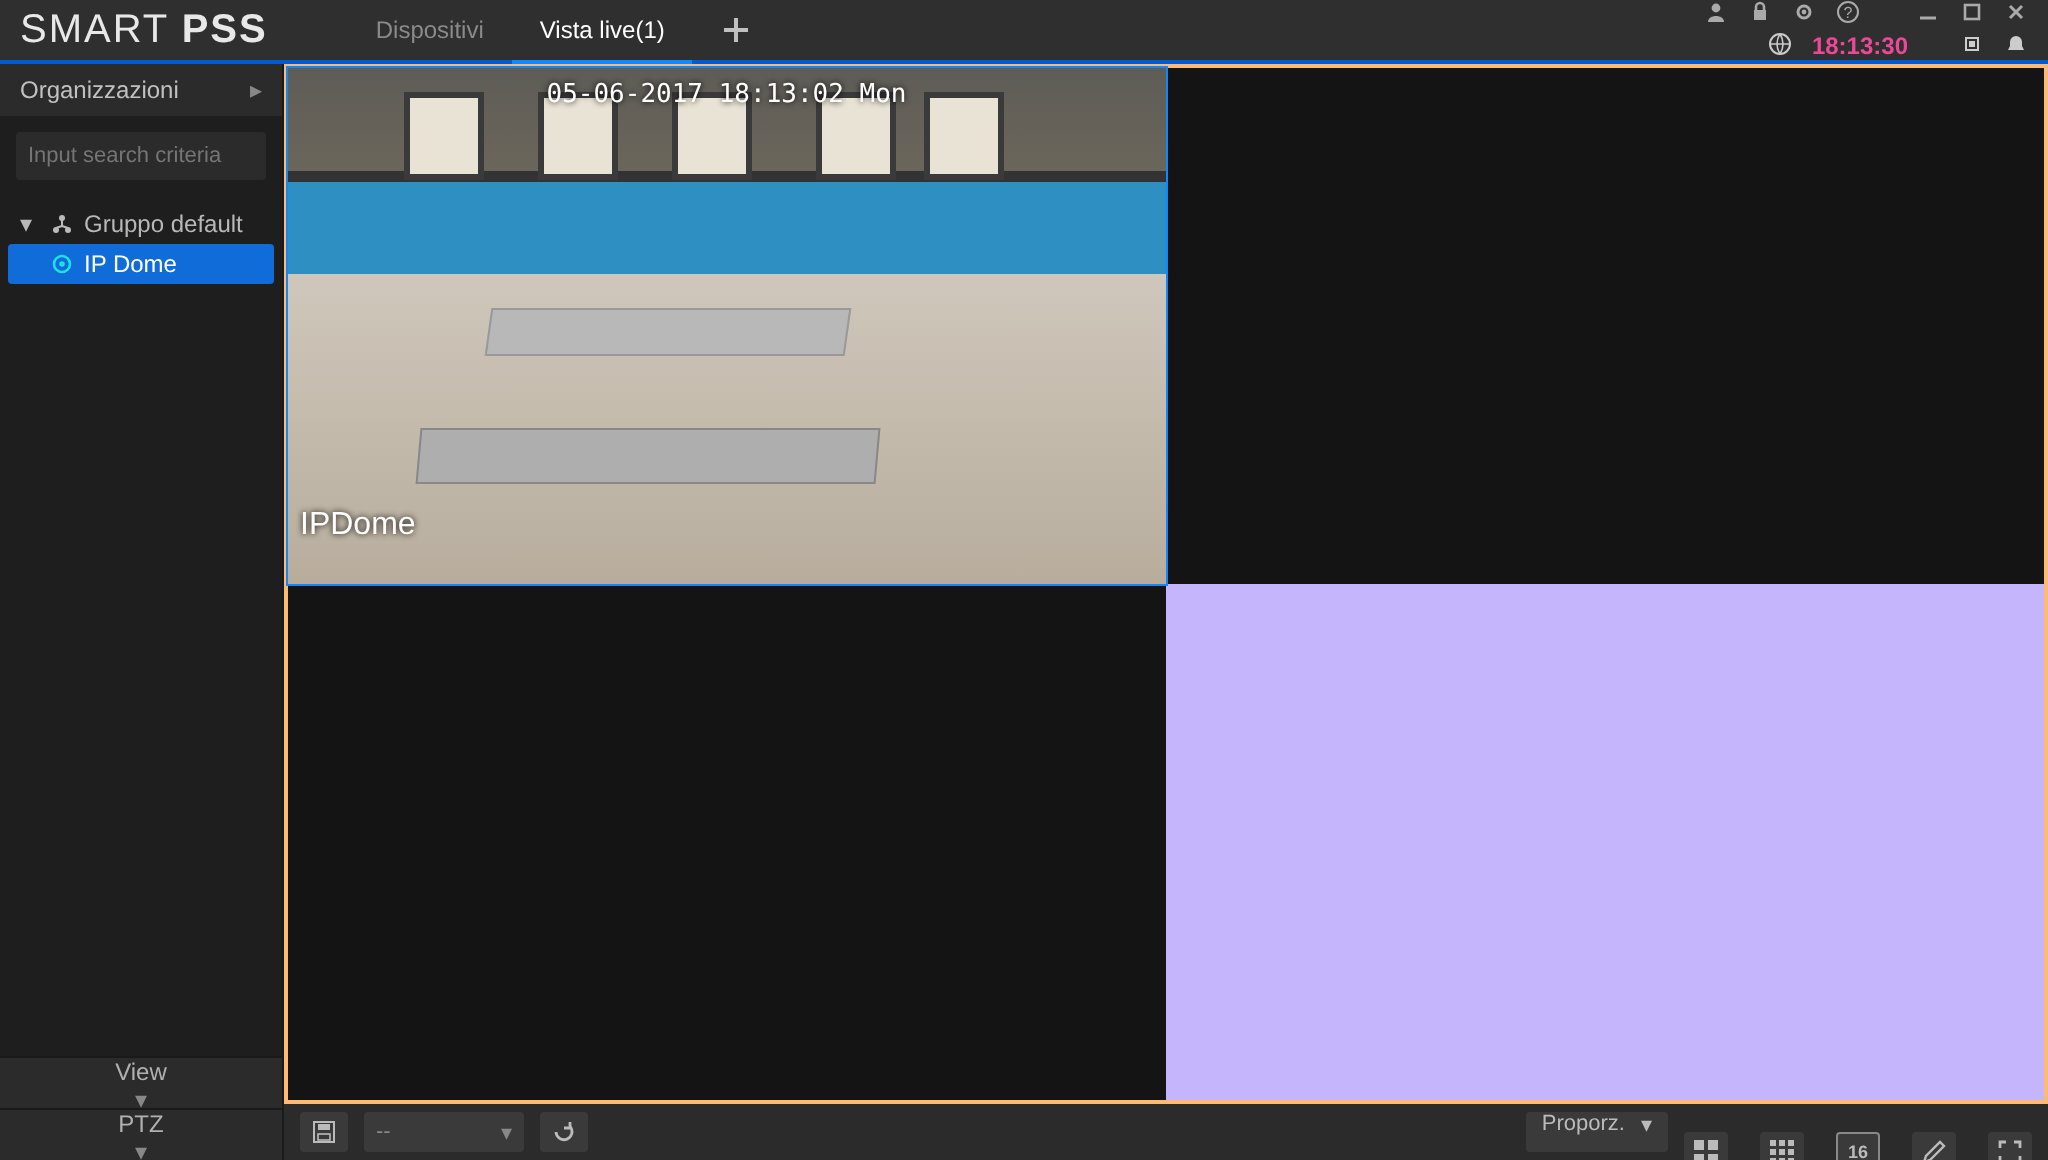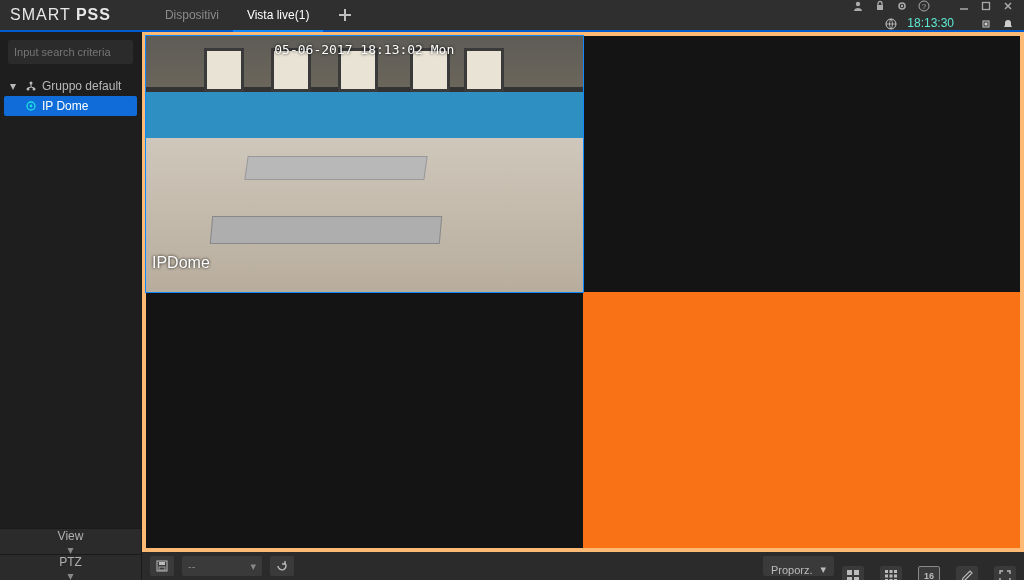--- a/index.html
+++ b/index.html
@@ -1,29 +1,29 @@
 <!DOCTYPE html>
 <html><head>
 <meta charset="utf-8">
 <style>
 * { margin: 0; padding: 0; box-sizing: border-box; font-family: "Segoe UI", Tahoma, sans-serif; }
 body { width: 1024px; height: 580px; background: #1e1e1e; color: #b8b8b8; overflow: hidden; font-size: 12px; display: flex; flex-direction: column; }
 
 .topbar { height: 32px; background: #2f2f2f; display: flex; align-items: center; padding: 0 10px; border-bottom: 2px solid #005ad2; }
-.brand { color: #e8e8e8; font-size: 16px; letter-spacing: 1px; margin-right: 40px; }
+.brand { color: #e8e8e8; font-size: 20px; letter-spacing: 1px; margin-right: 40px; }
 .brand b { font-weight: 700; }
 .tabs { display: flex; align-items: center; height: 100%; gap: 0; }
 .tab { padding: 0 14px; height: 100%; display: flex; align-items: center; color: #8a8a8a; cursor: pointer; position: relative; }
 .tab.active { color: #fff; }
 .tab.active::after { content: ""; position: absolute; left: 0; right: 0; bottom: -2px; height: 2px; background: #0f87ff; }
 .tab-add { width: 24px; height: 24px; display: flex; align-items: center; justify-content: center; color: #c0c0c0; margin-left: 10px; font-size: 18px; cursor: pointer; }
 .topbar-spacer { flex: 1; }
 .top-icons { display: flex; flex-direction: column; align-items: flex-end; gap: 4px; }
 .top-row1 { display: flex; gap: 10px; align-items: center; color: #aaa; }
-.top-row2 { display: flex; gap: 10px; align-items: flex-end; color: #5eead4; }
+.top-row2 { display: flex; gap: 10px; align-items: flex-start; color: #ec4899; font-weight: bold; }
 .top-ico { width: 12px; height: 12px; display: inline-flex; align-items: center; justify-content: center; }
 
 .body { flex: 1; display: flex; min-height: 0; }
 .sidebar { width: 142px; background: #1e1e1e; display: flex; flex-direction: column; border-right: 1px solid #1a1a1a; }
 .side-head { height: 26px; background: #2b2b2b; display: flex; align-items: center; justify-content: space-between; padding: 0 10px; color: #c0c0c0; }
 .side-head-right { color: #888; }
 .search-wrap { padding: 8px; }
 .search { background: #2b2b2b; border-radius: 2px; height: 24px; display: flex; align-items: center; padding: 0 6px; }
 .search input { flex: 1; background: transparent; border: none; outline: none; color: #888; font-size: 11px; }
 .search-icon { color: #888; font-size: 14px; }
@@ -31,21 +31,21 @@
 .tree-row { display: flex; align-items: center; height: 20px; gap: 4px; padding-left: 2px; }
 .tree-row.indent1 { padding-left: 20px; }
 .tree-sel { background: #0f6cd8; color: #fff; border-radius: 2px; }
 .tree-ico { width: 14px; display: inline-flex; justify-content: center; }
 .tree-label { flex: 1; white-space: nowrap; overflow: hidden; text-overflow: ellipsis; }
 .side-footer { margin-top: auto; }
 .side-acc { height: 26px; background: #2b2b2b; display: flex; align-items: center; justify-content: space-between; padding: 0 10px; color: #b0b0b0; border-top: 1px solid #1a1a1a; flex-direction: column; }
 .side-acc .chev { color: #888; }
 
 .view-area { flex: 1; background: #1e1e1e; position: relative; display: flex; flex-direction: column; }
-.grid { flex: 1; display: grid; grid-template-columns: 1fr 1fr; grid-template-rows: 1fr 1fr; gap: 1px; background: #f97316; border: 4px solid #fdba74; }
+.grid { flex: 1; display: grid; grid-template-columns: 1fr 1fr; grid-template-rows: 1fr 1fr; gap: 1px; background: #c4b5fd; border: 2px solid #fdba74; }
 .cell { background: #141414; position: relative; }
 .cell.active { outline: 2px solid #0f87ff; outline-offset: -1px; z-index: 1; }
 .cam { position: absolute; inset: 0; overflow: hidden; }
 .cam-label { position: absolute; left: 6px; bottom: 20px; color: #fff; font-size: 16px; text-shadow: 0 0 3px #000; }
 .cam-time { position: absolute; top: 6px; color: #fff; font-size: 13px; text-shadow: 0 0 3px #000; font-family: monospace; }
 .cam1 .cam-time { left: 50%; transform: translateX(-50%); }
 .cam2 .cam-time { right: 8px; }
 
 .cam1 .room { position: absolute; inset: 0; background: linear-gradient(#5e5c57 0%, #6b665b 20%, #333 20%, #333 22%, #2e8fc2 22%, #2e8fc2 40%, #cfc7bb 40%, #b8ad9d 100%); }
 .cam1 .win { position: absolute; top: 12px; width: 40px; height: 44px; background: #e9e3d5; border: 3px solid #3a3a3a; }
@@ -55,21 +55,21 @@
 .cam2 .room { position: absolute; inset: 0; background: linear-gradient(#f5f3f0 0%, #ece8e3 55%, #2e8fc2 55%, #2e8fc2 62%, #bdb4a5 62%, #a89e8c 100%); }
 .cam2 .ceil-grid { position: absolute; top: 0; left: 20px; right: 20px; height: 95px; background: repeating-linear-gradient(90deg, transparent 0 35px, #bbb 35px 36px), repeating-linear-gradient(0deg, transparent 0 20px, #bbb 20px 21px); opacity: 0.4; transform: perspective(400px) rotateX(40deg); transform-origin: top center; }
 .cam2 .win2 { position: absolute; top: 110px; width: 28px; height: 40px; background: #faf6e8; border: 2px solid #444; }
 .cam2 .wa { left: 70px;} .cam2 .wb { left: 130px;} .cam2 .wc { left: 190px;} .cam2 .wd { right: 80px;} .cam2 .we { right: 40px;}
 
 .bottom { height: 28px; background: #2b2b2b; display: flex; align-items: center; padding: 0 8px; gap: 8px; }
 .btn-ico { width: 24px; height: 20px; background: #3a3a3a; border-radius: 2px; display: flex; align-items: center; justify-content: center; color: #bbb; cursor: pointer; }
 .combo { width: 80px; height: 20px; background: #3a3a3a; border-radius: 2px; display: flex; align-items: center; padding: 0 6px; color: #888; font-size: 11px; cursor: pointer; }
 .combo .cv { flex: 1; }
 .bottom-spacer { flex: 1; }
-.combo-r { height: 20px; background: #3a3a3a; border-radius: 2px; padding: 0 8px; display: flex; align-items: flex-end; color: #bbb; gap: 8px; cursor: pointer; font-size: 11px; }
+.combo-r { height: 20px; background: #3a3a3a; border-radius: 2px; padding: 0 8px; display: flex; align-items: flex-start; color: #bbb; gap: 8px; cursor: pointer; font-size: 11px; }
 .layout-icons { display: flex; gap: 16px; margin-top: 19px; }
 .layout-icons .lay { width: 22px; height: 20px; background: #3a3a3a; border-radius: 2px; display: flex; align-items: center; justify-content: center; color: #bbb; cursor: pointer; }
 svg { display: block; }
 </style>
 </head>
 <body>
 
 <div class="topbar">
   <div class="brand">
     <span>SMART</span> <b>PSS</b>
@@ -146,20 +146,24 @@
           <svg width="12" height="12" viewBox="0 0 12 12">
             <path d="M6 2a3 3 0 00-3 3v2l-1 2h8l-1-2V5a3 3 0 00-3-3z" fill="#ccc"></path>
           </svg>
         </span>
     </div>
   </div>
 </div>
 
 <div class="body">
   <div class="sidebar">
+    <div class="side-head">
+      <span>Organizzazioni</span>
+      <span class="side-head-right">▸</span>
+    </div>
     <div class="search-wrap">
       <div class="search">
         <input placeholder="Input search criteria" style="">
         <span class="search-icon">
           <svg width="14" height="14" viewBox="0 0 14 14">
               <circle cx="6" cy="6" r="4" fill="none" stroke="#888" stroke-width="1.5"></circle>
               <line x1="9" y1="9" x2="12" y2="12" stroke="#888" stroke-width="1.5"></line>
             </svg>
         </span>
       </div>

